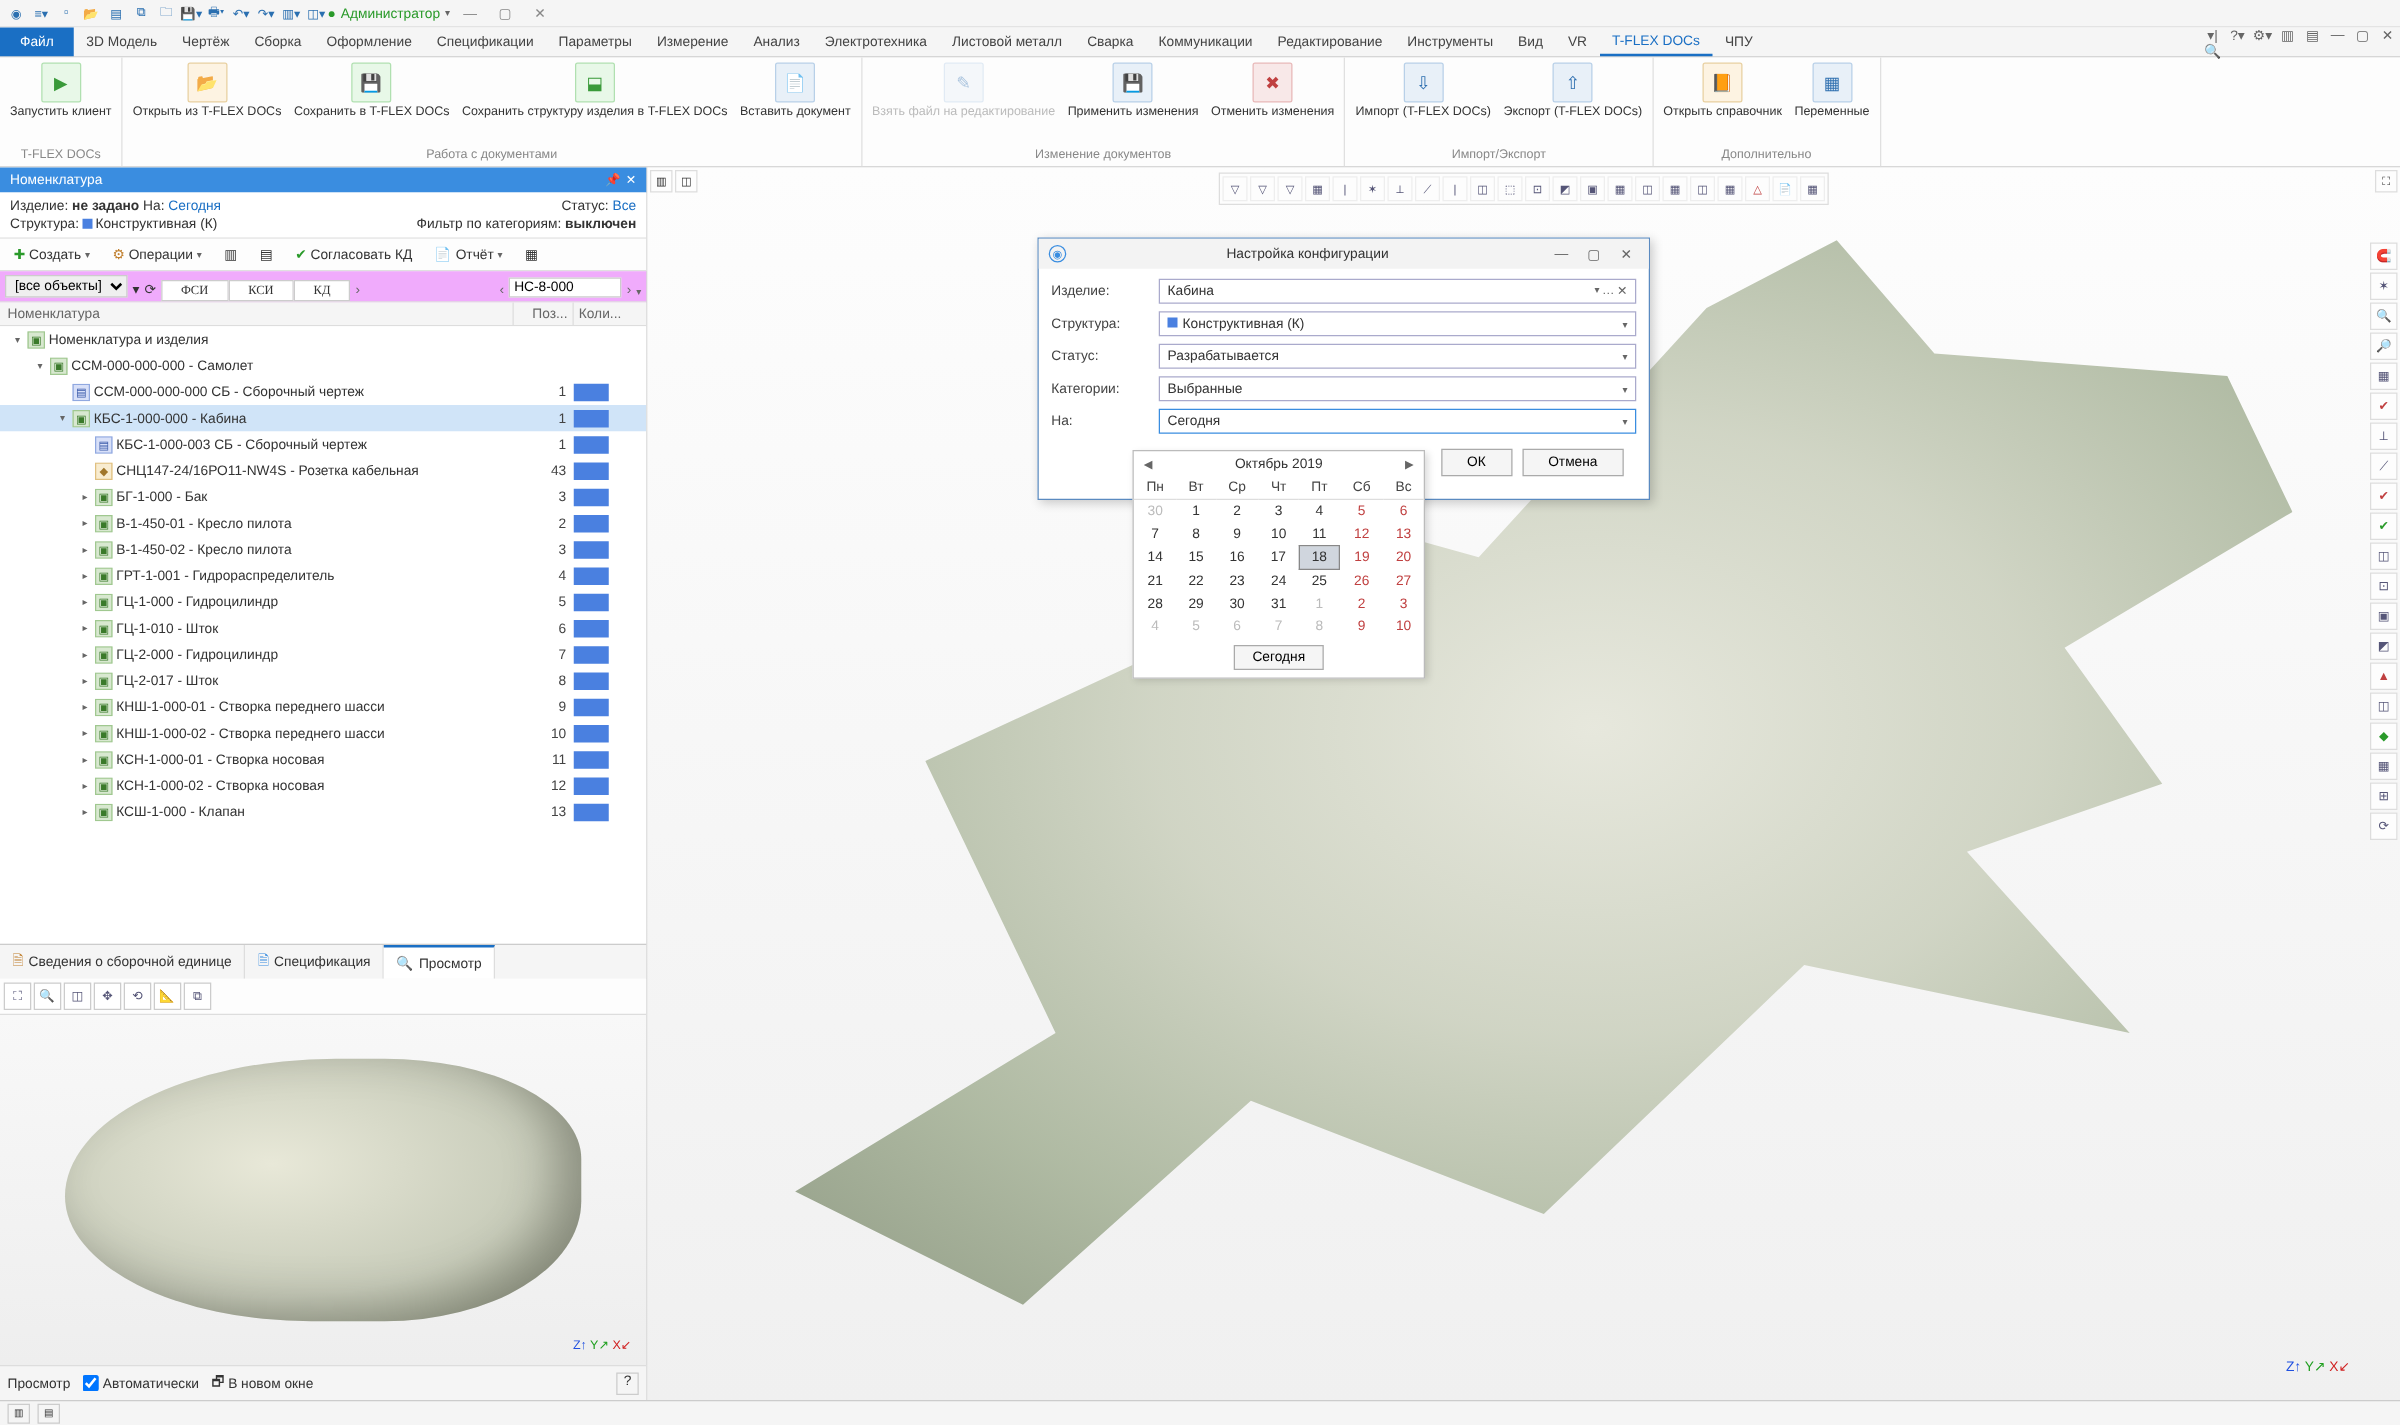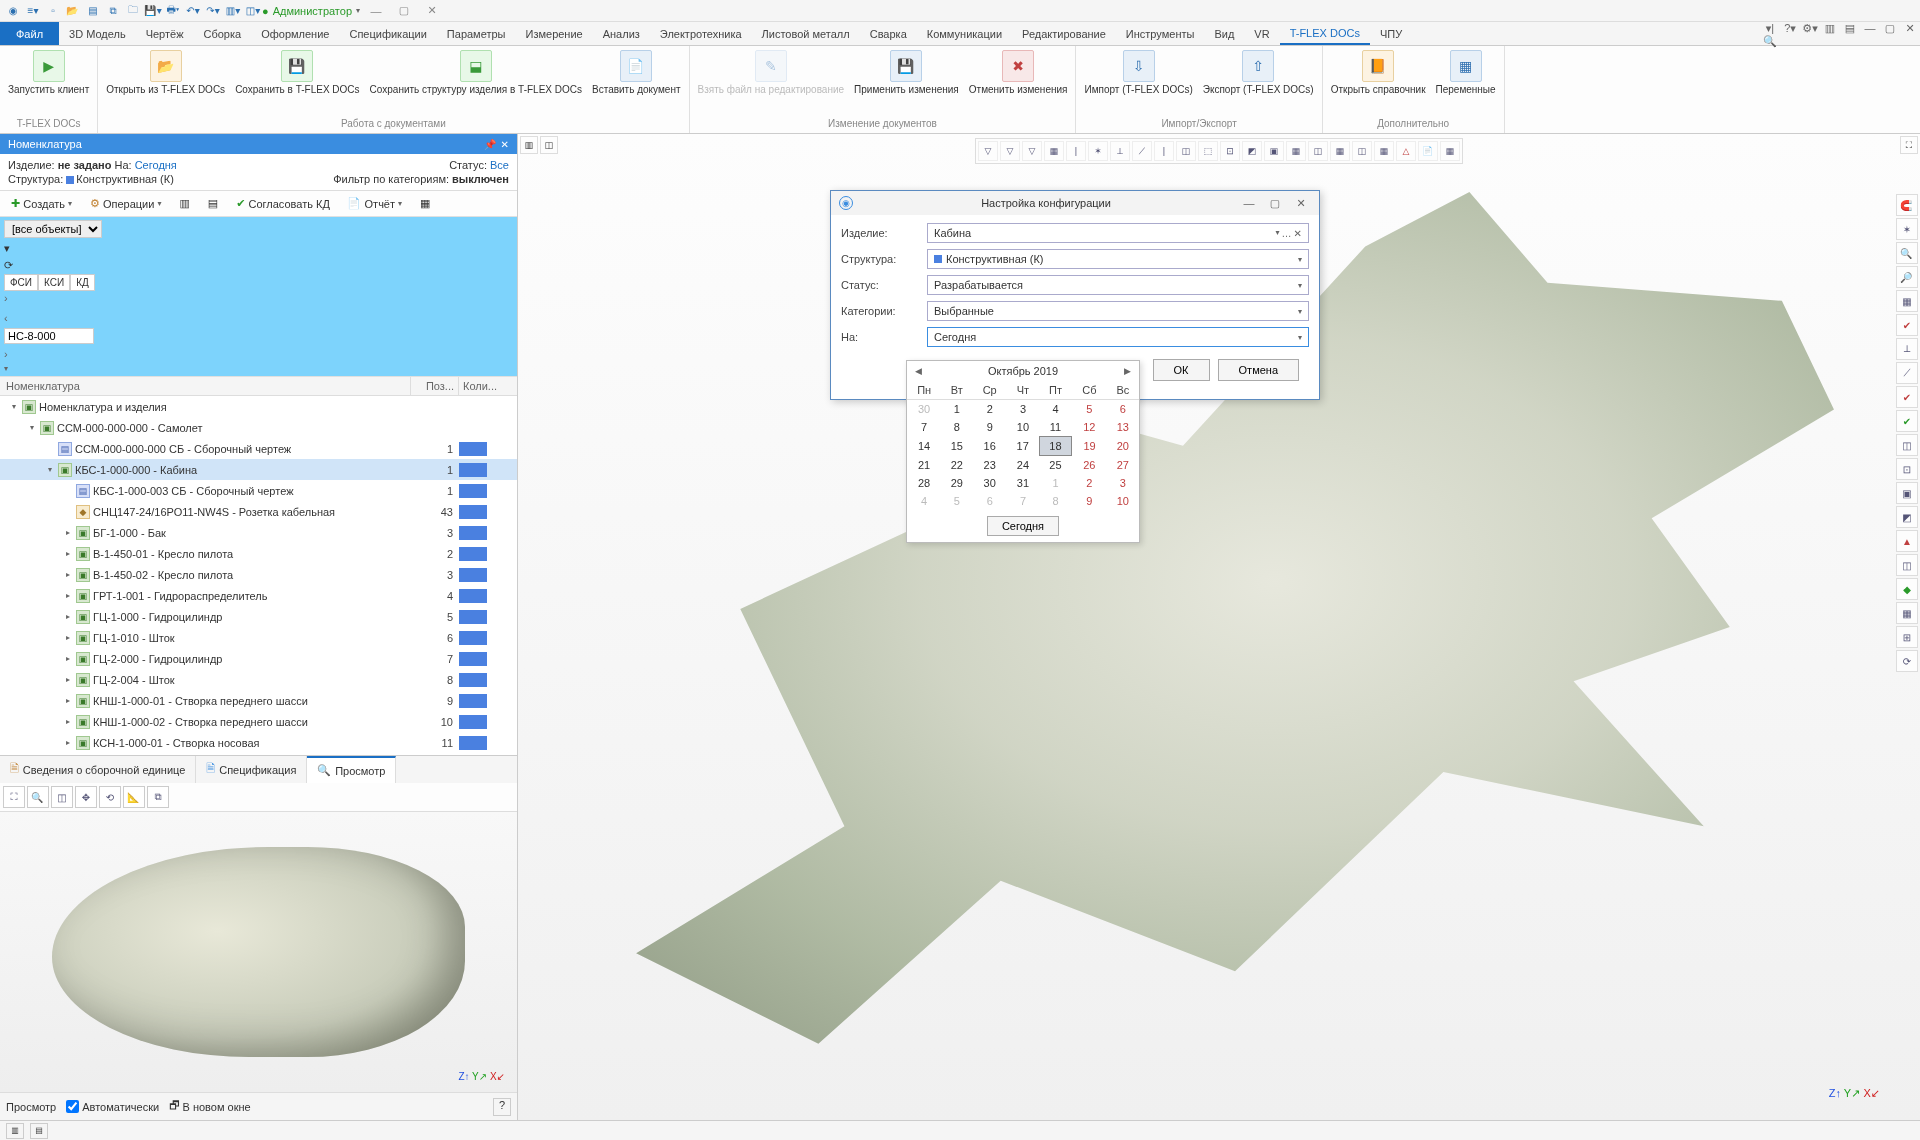--- a/index.html
+++ b/index.html
@@ -41,23 +41,23 @@
 .left-panel { width: 518px; display: flex; flex-direction: column; border-right: 1px solid #ccc; background: #f9f9f9; }
 .nomenklatura-title { background: #3a8de0; color: white; padding: 4px 8px; display: flex; align-items: center; justify-content: space-between; }
 .nomenklatura-title .icons { display: flex; gap: 4px; }
 .nomenklatura-title .icons span { cursor: pointer; font-size: 10px; }
 .nom-header { background: #fff; padding: 4px 8px; font-size: 11px; border-bottom: 1px solid #ddd; }
 .nom-header .row { display: flex; justify-content: space-between; padding: 1px 0; }
 .nom-header .blue-sq { display: inline-block; width: 8px; height: 8px; background: #4a80e0; margin-right: 2px; vertical-align: middle; }
 .nom-toolbar { background: #fdfdfd; padding: 3px 4px; display: flex; gap: 4px; align-items: center; border-bottom: 1px solid #e0e0e0; flex-wrap: wrap; }
 .nom-toolbar .tbtn { padding: 2px 6px; border: 1px solid transparent; cursor: pointer; display: flex; align-items: center; gap: 3px; font-size: 11px; }
 .nom-toolbar .dd::after { content: " ▾"; color: #666; font-size: 8px; }
-.nom-filter { background: #7dd3fc; padding: 3px 4px; display: flex; gap: 4px; align-items: flex-start; border-bottom: 1px solid #e0e0e0; flex-direction: column; }
+.nom-filter { background: #f0abfc; padding: 3px 4px; display: flex; gap: 4px; align-items: flex-end; border-bottom: 1px solid #e0e0e0; }
 .nom-filter select, .nom-filter input { font-size: 11px; padding: 1px 3px; border: 1px solid #ccc; }
-.nom-filter .chip { padding: 2px 5px; border: 1px solid #ccc; background: #fff; cursor: pointer; font-size: 10px; }
+.nom-filter .chip { padding: 2px 15px; border: 1px solid #ccc; background: #fff; cursor: pointer; font-size: 10px; font-family: Liberation Serif, serif; }
 .tree-header { display: flex; background: #f5f5f5; border-bottom: 1px solid #ddd; font-size: 11px; color: #666; }
 .tree-header .col-name { flex: 1; padding: 3px 6px; border-right: 1px solid #ddd; }
 .tree-header .col-pos { width: 48px; padding: 3px 4px; text-align: right; border-right: 1px solid #ddd; }
 .tree-header .col-kol { width: 58px; padding: 3px 4px; }
 .tree { flex: 1; overflow-y: auto; background: #fff; }
 .tree-row { display: flex; align-items: center; font-size: 11px; height: 21px; cursor: pointer; }
 .tree-row.selected { background: #d0e4f8; }
 .tree-row .name { flex: 1; display: flex; align-items: center; gap: 3px; overflow: hidden; white-space: nowrap; }
 .tree-row .pos { width: 48px; text-align: right; padding-right: 6px; color: #444; }
 .tree-row .bar { width: 28px; height: 14px; background: #4a80e0; }
@@ -493,21 +493,21 @@
           <div class="pos">7</div>
           <div class="kol-cell">
             <div class="bar"></div>
           </div>
         </div>
         <div class="tree-row">
           <div class="name">
             <span class="ind" style="width: 60px;"></span>
             <span class="exp">▸</span>
             <span class="ico-sm ico-asm">▣</span>
-            <span>ГЦ-2-004 - Шток</span>
+            <span>ГЦ-2-017 - Шток</span>
           </div>
           <div class="pos">8</div>
           <div class="kol-cell">
             <div class="bar"></div>
           </div>
         </div>
         <div class="tree-row">
           <div class="name">
             <span class="ind" style="width: 60px;"></span>
             <span class="exp">▸</span>

